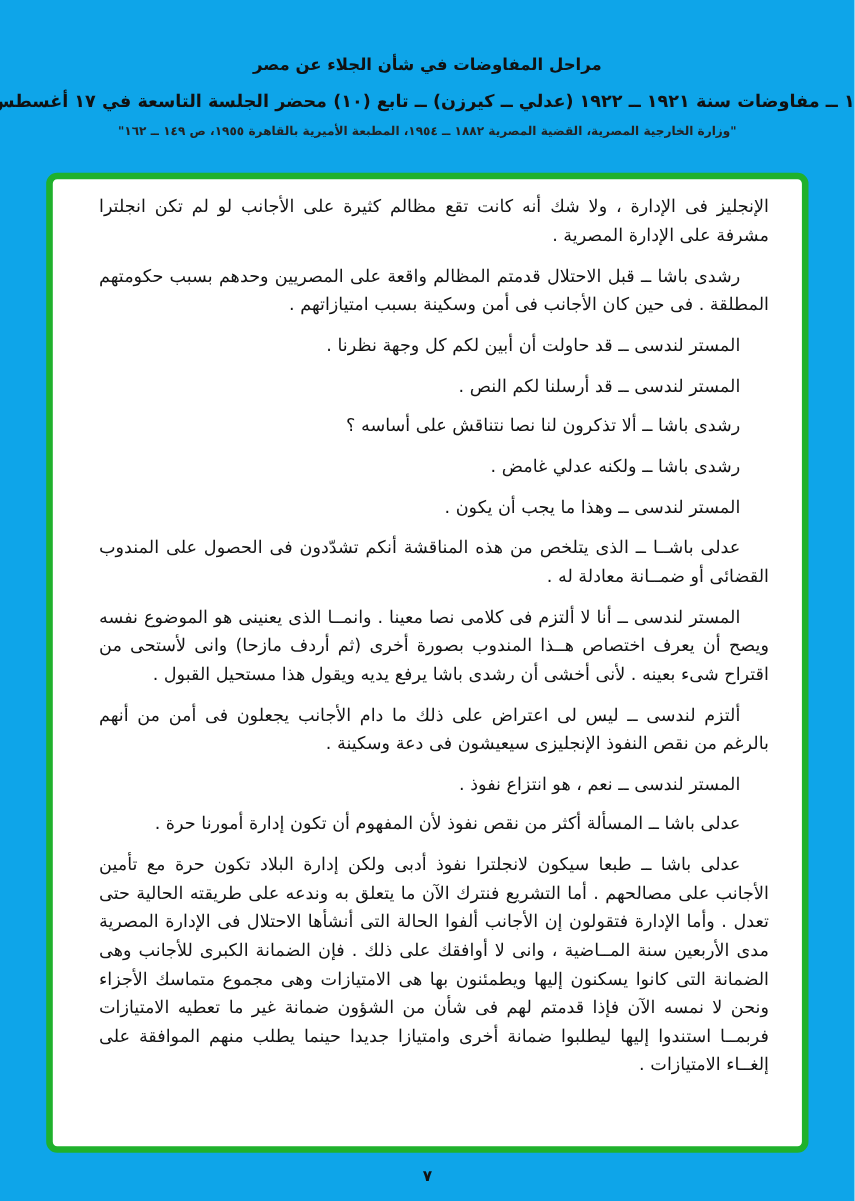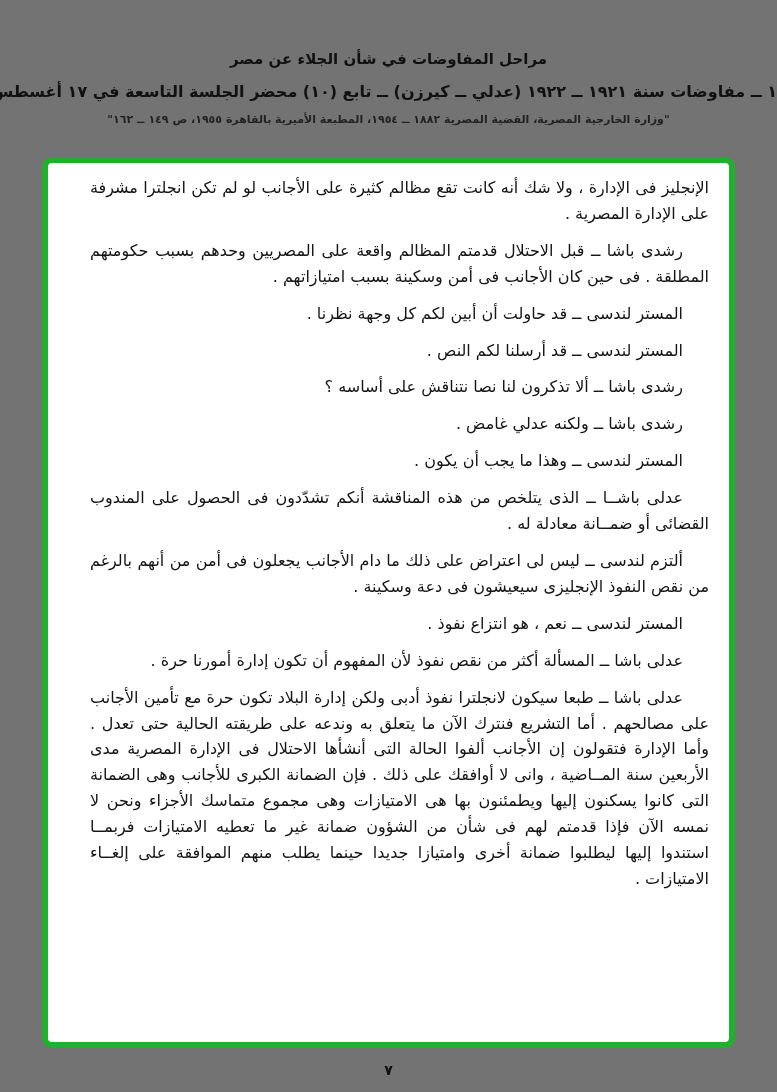--- a/index.html
+++ b/index.html
@@ -7,21 +7,21 @@
     width:777px;height:1092px;
     background:#ffffff;
     font-family:"DejaVu Sans",sans-serif;
     color:#1a1a1a;
     overflow:hidden;
     position:relative;
   }
   .page{
     position:relative;
     width:777px;height:1092px;
-    background:#737373;
+    background:#0ea5e9;
     direction:rtl;
   }
   
   .header{
     position:absolute;
     top:50px;left:0;right:0;
     text-align:center;
     direction:rtl;
   }
   .header .title{
@@ -61,21 +61,21 @@
     position:absolute;
     top:12px;right:20px;left:42px;bottom:8px;
     direction:rtl;
     text-align:justify;
     font-size:16px;
     line-height:1.62;
     color:#141414;
     overflow:hidden;
   }
   .body-text p{
-    margin:0 0 11px 0;
+    margin:0 10px 11px 0;
     text-indent:26px;
   }
   .body-text p:first-child{
     text-indent:0;
   }
   
   .page-number{
     position:absolute;
     bottom:14px;left:0;right:0;
     text-align:center;
@@ -98,20 +98,21 @@
   <div class="highlight-box">
     <div class="body-text">
       <p>الإنجليز فى الإدارة ، ولا شك أنه كانت تقع مظالم كثيرة على الأجانب لو لم تكن انجلترا مشرفة على الإدارة المصرية .</p>
       <p>رشدى باشا ــ قبل الاحتلال قدمتم المظالم واقعة على المصريين وحدهم بسبب حكومتهم المطلقة . فى حين كان الأجانب فى أمن وسكينة بسبب امتيازاتهم .</p>
       <p>المستر لندسى ــ قد حاولت أن أبين لكم كل وجهة نظرنا .</p>
       <p>المستر لندسى ــ قد أرسلنا لكم النص .</p>
       <p>رشدى باشا ــ ألا تذكرون لنا نصا نتناقش على أساسه ؟</p>
       <p>رشدى باشا ــ ولكنه عدلي غامض .</p>
       <p>المستر لندسى ــ وهذا ما يجب أن يكون .</p>
       <p>عدلى باشــا ــ الذى يتلخص من هذه المناقشة أنكم تشدّدون فى الحصول على المندوب القضائى أو ضمــانة معادلة له .</p>
+      <p>المستر لندسى ــ أنا لا ألتزم فى كلامى نصا معينا . وانمــا الذى يعنينى هو الموضوع نفسه ويصح أن يعرف اختصاص هــذا المندوب بصورة أخرى (ثم أردف مازحا) وانى لأستحى من اقتراح شىء بعينه . لأنى أخشى أن رشدى باشا يرفع يديه ويقول هذا مستحيل القبول .</p>
       <p>ألتزم لندسى ــ ليس لى اعتراض على ذلك ما دام الأجانب يجعلون فى أمن من أنهم بالرغم من نقص النفوذ الإنجليزى سيعيشون فى دعة وسكينة .</p>
       <p>المستر لندسى ــ نعم ، هو انتزاع نفوذ .</p>
       <p>عدلى باشا ــ المسألة أكثر من نقص نفوذ لأن المفهوم أن تكون إدارة أمورنا حرة .</p>
       <p>عدلى باشا ــ طبعا سيكون لانجلترا نفوذ أدبى ولكن إدارة البلاد تكون حرة مع تأمين الأجانب على مصالحهم . أما التشريع فنترك الآن ما يتعلق به وندعه على طريقته الحالية حتى تعدل . وأما الإدارة فتقولون إن الأجانب ألفوا الحالة التى أنشأها الاحتلال فى الإدارة المصرية مدى الأربعين سنة المــاضية ، وانى لا أوافقك على ذلك . فإن الضمانة الكبرى للأجانب وهى الضمانة التى كانوا يسكنون إليها ويطمئنون بها هى الامتيازات وهى مجموع متماسك الأجزاء ونحن لا نمسه الآن فإذا قدمتم لهم فى شأن من الشؤون ضمانة غير ما تعطيه الامتيازات فربمــا استندوا إليها ليطلبوا ضمانة أخرى وامتيازا جديدا حينما يطلب منهم الموافقة على إلغــاء الامتيازات .</p>
     </div>
   </div>
 
   <div class="page-number">٧</div>
 
 </div>

